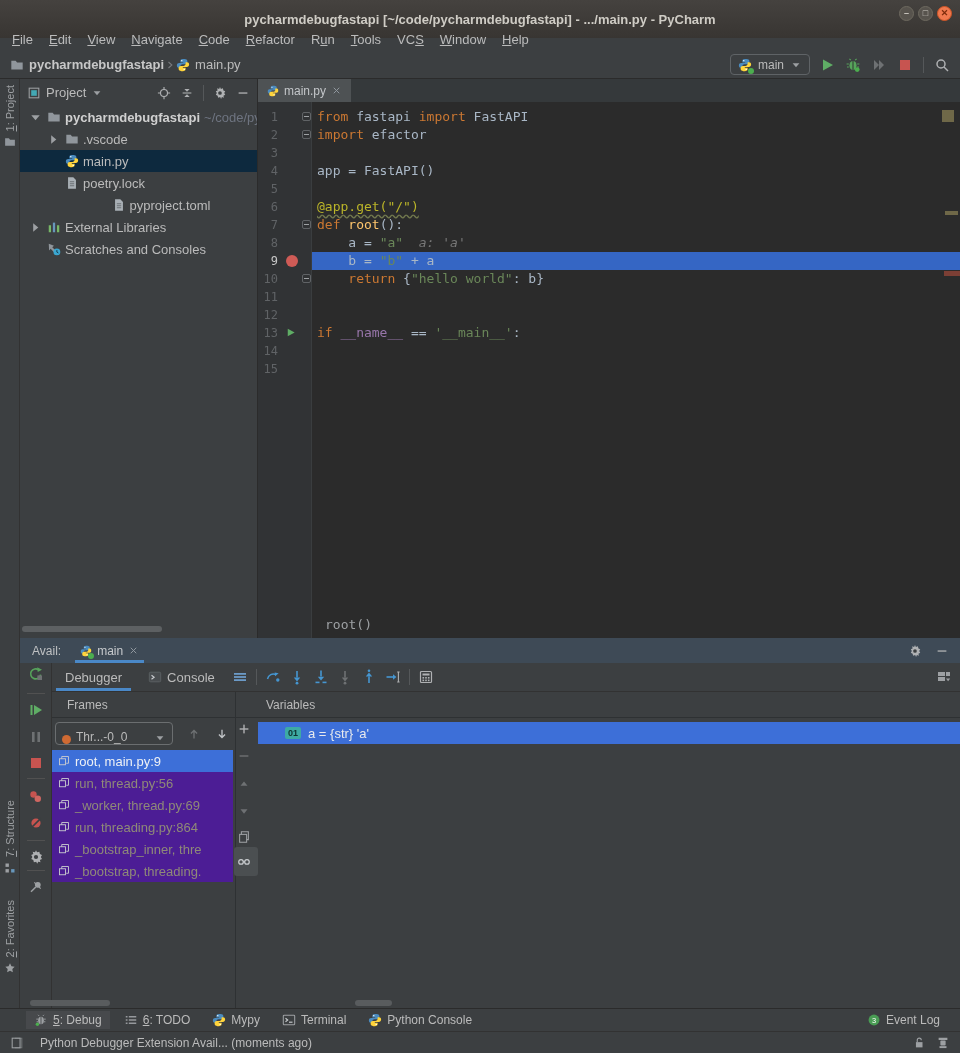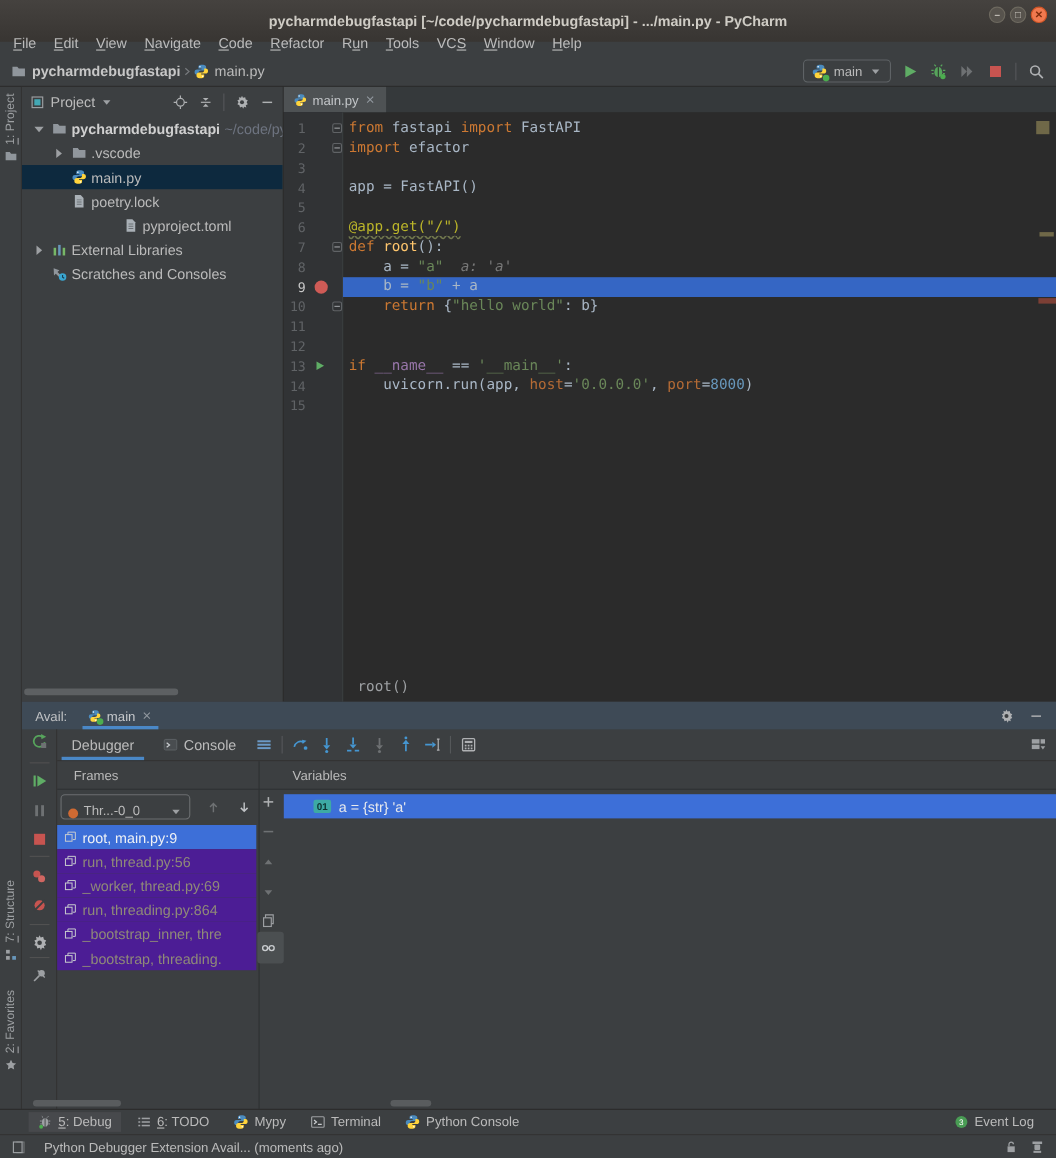--- a/index.html
+++ b/index.html
@@ -483,21 +483,20 @@
           <span class="lnum">13</span>
           <span class="runarrow ic s11">
             <svg viewBox="0 0 16 16">
               <path fill="#5fad65" d="M4 2.5l10 5.5-10 5.5z"></path>
             </svg>
           </span>
           <span class="ltxt"><span class="tk-kw">if</span><span class="tk-pl"> </span><span class="tk-dunder">__name__</span><span class="tk-pl"> == </span><span class="tk-str">'__main__'</span><span class="tk-pl">:</span></span>
         </div>
         <div class="line" style="top: 240px;">
           <span class="lnum">14</span>
-          <span class="ltxt"><span class="tk-pl">    uvicorn.run(app, </span><span class="tk-param">host</span><span class="tk-pl">=</span><span class="tk-str">'0.0.0.0'</span><span class="tk-pl">, </span><span class="tk-param">port</span><span class="tk-pl">=</span><span class="tk-num">8000</span><span class="tk-pl">)</span></span>
         </div>
         <div class="line" style="top: 258px;">
           <span class="lnum">15</span>
           <span class="ltxt"></span>
         </div>
       </div>
   </div>
 
   <div class="debug">
     <div class="dbg-header">

